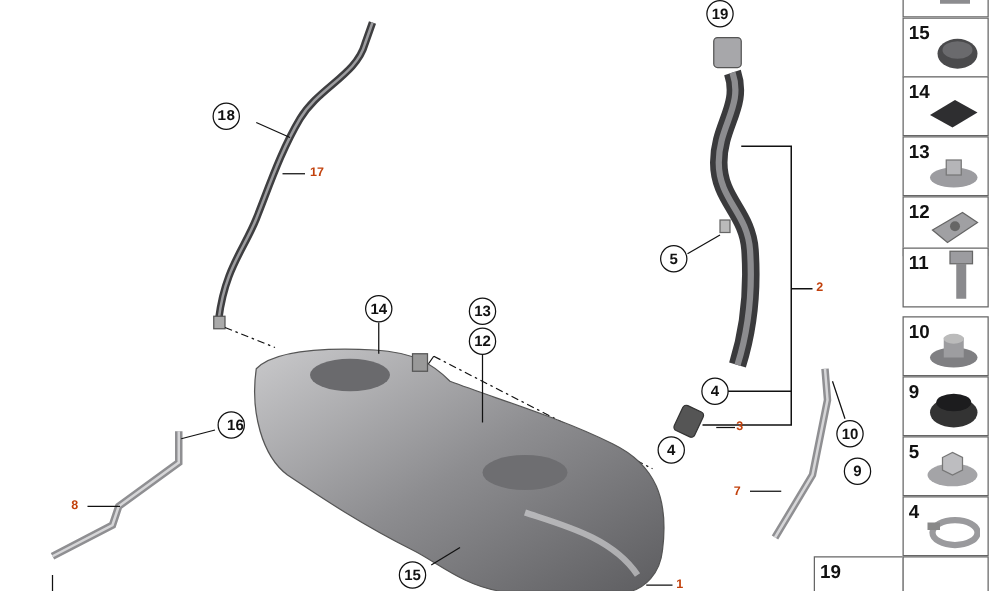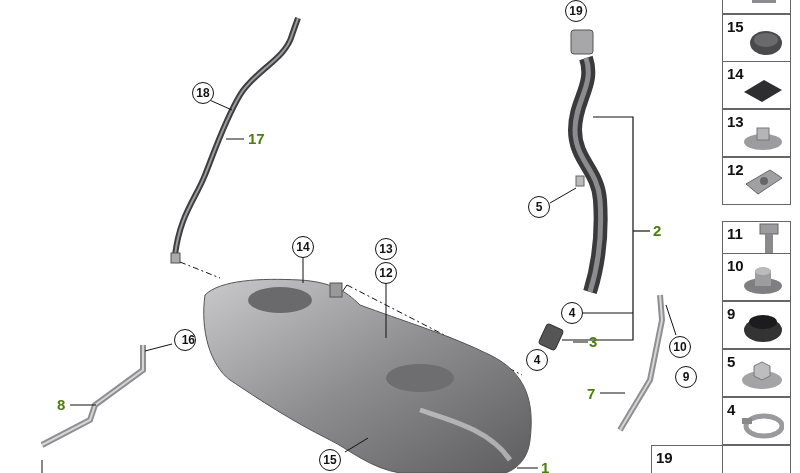--- a/index.html
+++ b/index.html
@@ -1,20 +1,20 @@
 <!DOCTYPE html>
 <html><head>
 <meta charset="utf-8">
 <style>
   html, body { margin:0; padding:0; background:#ffffff; }
   body { width:800px; height:473px; position:relative; overflow:hidden; font-family:"Liberation Sans", sans-serif; }
   #diagram { position:absolute; left:0; top:0; width:800px; height:473px; }
   .callout { position:absolute; width:20px; height:20px; border:1.6px solid #111; border-radius:50%; background:#fff;
              font-weight:bold; font-size:12px; line-height:20px; text-align:center; color:#111; box-sizing:content-box; }
-  .plain-label { position:absolute; font-weight:bold; font-size:15px; color:#4d7c0f; line-height:16px; }
+  .plain-label { position:absolute; font-weight:bold; font-size:10px; color:#c2410c; line-height:16px; }
   .panel { position:absolute; left:722px; top:14px; width:69px; }
   .cell { position:absolute; left:0; width:69px; height:48px; border:1px solid #666; box-sizing:border-box; background:#fff; }
   .cell-num { position:absolute; left:4px; top:3px; font-weight:bold; font-size:15px; color:#111; }
   .cell-icon { position:absolute; right:6px; bottom:4px; }
 </style>
 </head>
 <body>
 
 <div id="diagram">
   <svg width="800" height="473" style="position:absolute;left:0;top:0">
@@ -77,21 +77,21 @@
     <line x1="666" y1="305" x2="676" y2="335" stroke="#111" stroke-width="1"></line>
     <line x1="600" y1="393" x2="625" y2="393" stroke="#111" stroke-width="1"></line>
     <line x1="70" y1="405" x2="96" y2="405" stroke="#111" stroke-width="1"></line>
     <line x1="42" y1="460" x2="42" y2="473" stroke="#111" stroke-width="1"></line>
     <line x1="345" y1="452" x2="368" y2="438" stroke="#111" stroke-width="1"></line>
     <line x1="517" y1="468" x2="538" y2="468" stroke="#111" stroke-width="1"></line>
     <line x1="573" y1="342" x2="588" y2="342" stroke="#111" stroke-width="1"></line>
   </svg>
 
   <div class="callout" style="left:565px;top:0px;">19</div>
-  <div class="callout" style="left:192px;top:82px;">18</div>
+  <div class="callout" style="left:170px;top:82px;font-family:Liberation Mono, monospace;">18</div>
   <div class="callout" style="left:528px;top:196px;">5</div>
   <div class="callout" style="left:292px;top:236px;">14</div>
   <div class="callout" style="left:375px;top:238px;">13</div>
   <div class="callout" style="left:375px;top:262px;">12</div>
   <div class="callout" style="left:561px;top:302px;">4</div>
   <div class="callout" style="left:526px;top:349px;">4</div>
   <div class="callout" style="left:174px;top:329px;text-align:right;">16</div>
   <div class="callout" style="left:669px;top:336px;">10</div>
   <div class="callout" style="left:675px;top:366px;">9</div>
   <div class="callout" style="left:319px;top:449px;">15</div>
@@ -130,21 +130,21 @@
         <rect x="15" y="6" width="12" height="12" fill="#b5b5b8" stroke="#777"></rect>
       </svg>
   </div>
   <div class="cell" style="top:143px;">
     <span class="cell-num">12</span>
     <svg class="cell-icon" width="42" height="34">
         <polygon points="4,18 28,4 40,12 16,28" fill="#a0a0a3" stroke="#666"></polygon>
         <circle cx="22" cy="15" r="4" fill="#666"></circle>
       </svg>
   </div>
-  <div class="cell" style="top:207px;padding-left:32px;">
+  <div class="cell" style="top:184px;padding-left:32px;">
     <span class="cell-num">11</span>
     <svg class="cell-icon" width="30" height="42">
         <rect x="6" y="2" width="18" height="10" fill="#9c9ca0" stroke="#666"></rect>
         <rect x="11" y="12" width="8" height="28" fill="#8a8a8d"></rect>
       </svg>
   </div>
   <div class="cell" style="top:239px;">
     <span class="cell-num">10</span>
     <svg class="cell-icon" width="42" height="32">
         <ellipse cx="21" cy="22" rx="19" ry="8" fill="#7f7f82"></ellipse>

